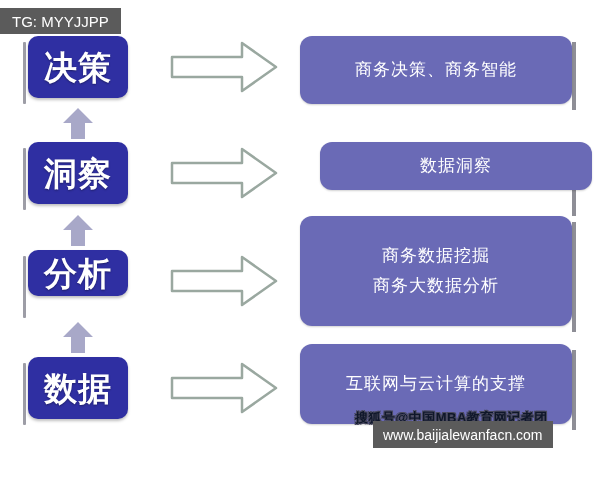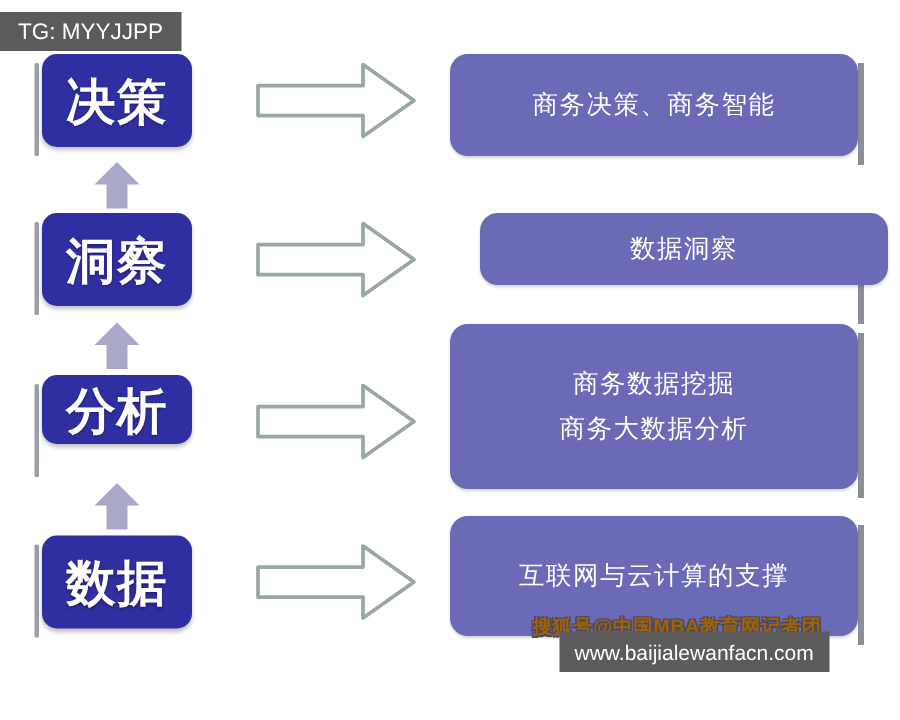--- a/index.html
+++ b/index.html
@@ -112,21 +112,21 @@
     height: 27px;
     padding: 0 10px;
     font-size: 14px;
   }
   #sohu-watermark {
     position: absolute;
     left: 355px;
     top: 409px;
     font-size: 13px;
     font-weight: bold;
-    color: #a16207;
+    color: #0f172a;
     letter-spacing: 0.5px;
     white-space: nowrap;
     text-shadow:
       -1px -1px 0 #4a4a5e,
        1px -1px 0 #4a4a5e,
       -1px  1px 0 #4a4a5e,
        1px  1px 0 #4a4a5e;
   }
 </style>
 </head>

